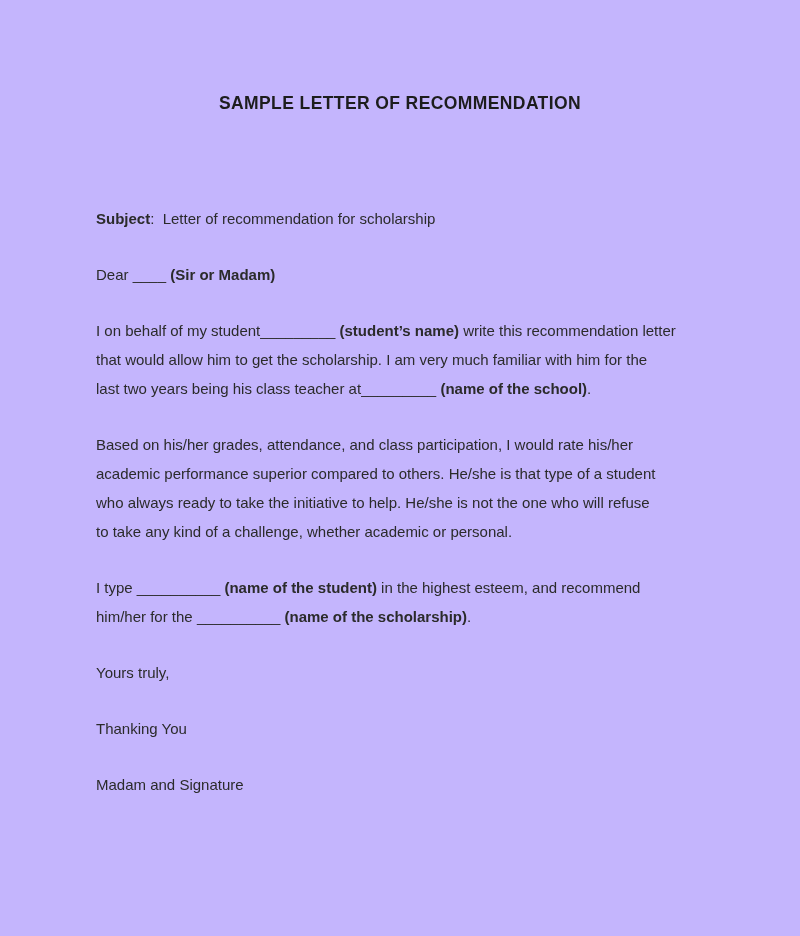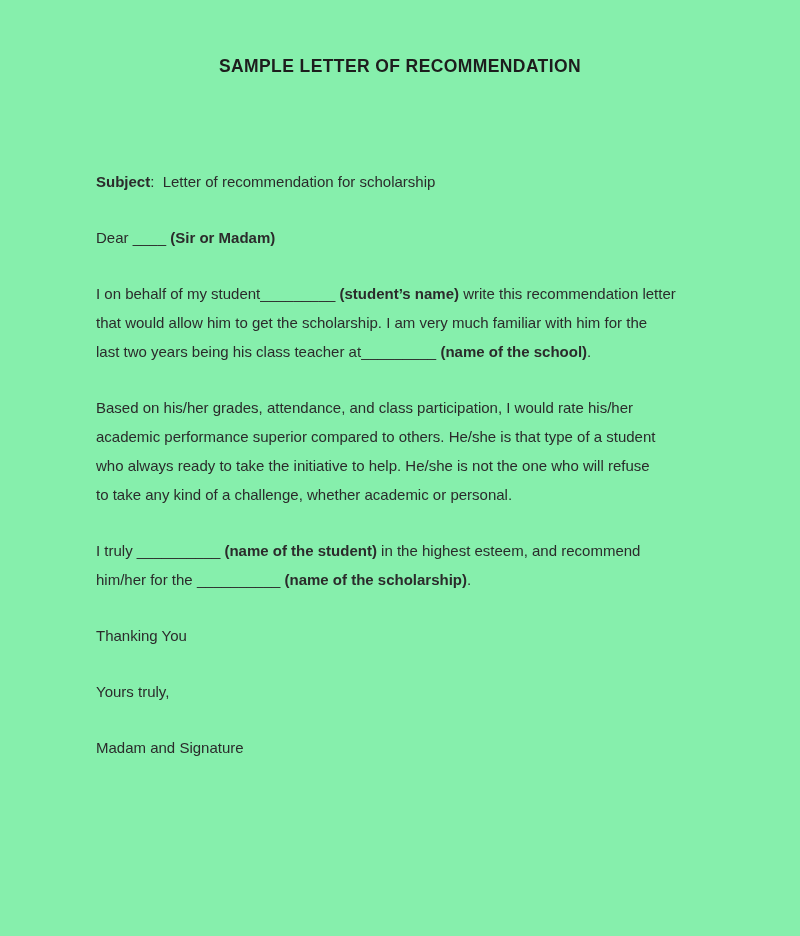--- a/index.html
+++ b/index.html
@@ -1,25 +1,25 @@
 <!DOCTYPE html>
 <html><head>
 <meta charset="utf-8">
 <style>
   * { margin: 0; padding: 0; box-sizing: border-box; }
   html, body { background: #ffffff; }
   .page {
     position: relative;
     width: 800px;
     height: 936px;
-    background: #86efac;
+    background: #c4b5fd;
     font-family: "Liberation Sans", "DejaVu Sans", sans-serif;
     font-size: 15px;
     color: #2b2b2b;
-    padding: 55px 0 0 96px;
+    padding: 92px 0 0 96px;
     overflow: hidden;
   }
   .title {
     width: 608px;
     text-align: center;
     font-size: 17.5px;
     font-weight: 700;
     letter-spacing: 0.4px;
     color: #1d1d1d;
     line-height: 22px;
@@ -47,23 +47,23 @@
 
   <p class="para"><span>I on behalf of my student_________ </span><span class="b">(student’s name)</span><span> write this recommendation letter
 that would allow him to get the scholarship. I am very much familiar with him for the
 last two years being his class teacher at_________ </span><span class="b">(name of the school)</span><span>.</span></p>
 
   <p class="para"><span>Based on his/her grades, attendance, and class participation, I would rate his/her
 academic performance superior compared to others. He/she is that type of a student
 who always ready to take the initiative to help. He/she is not the one who will refuse
 to take any kind of a challenge, whether academic or personal.</span></p>
 
-  <p class="para"><span>I truly __________ </span><span class="b">(name of the student)</span><span> in the highest esteem, and recommend
+  <p class="para"><span>I type __________ </span><span class="b">(name of the student)</span><span> in the highest esteem, and recommend
 him/her for the __________ </span><span class="b">(name of the scholarship)</span><span>.</span></p>
 
+  <p class="line"><span>Yours truly,</span></p>
+
   <p class="line"><span>Thanking You</span></p>
-
-  <p class="line"><span>Yours truly,</span></p>
 
 
   <p class="line"><span>Madam and Signature</span></p>
 
 </div>
 
 </body></html>

